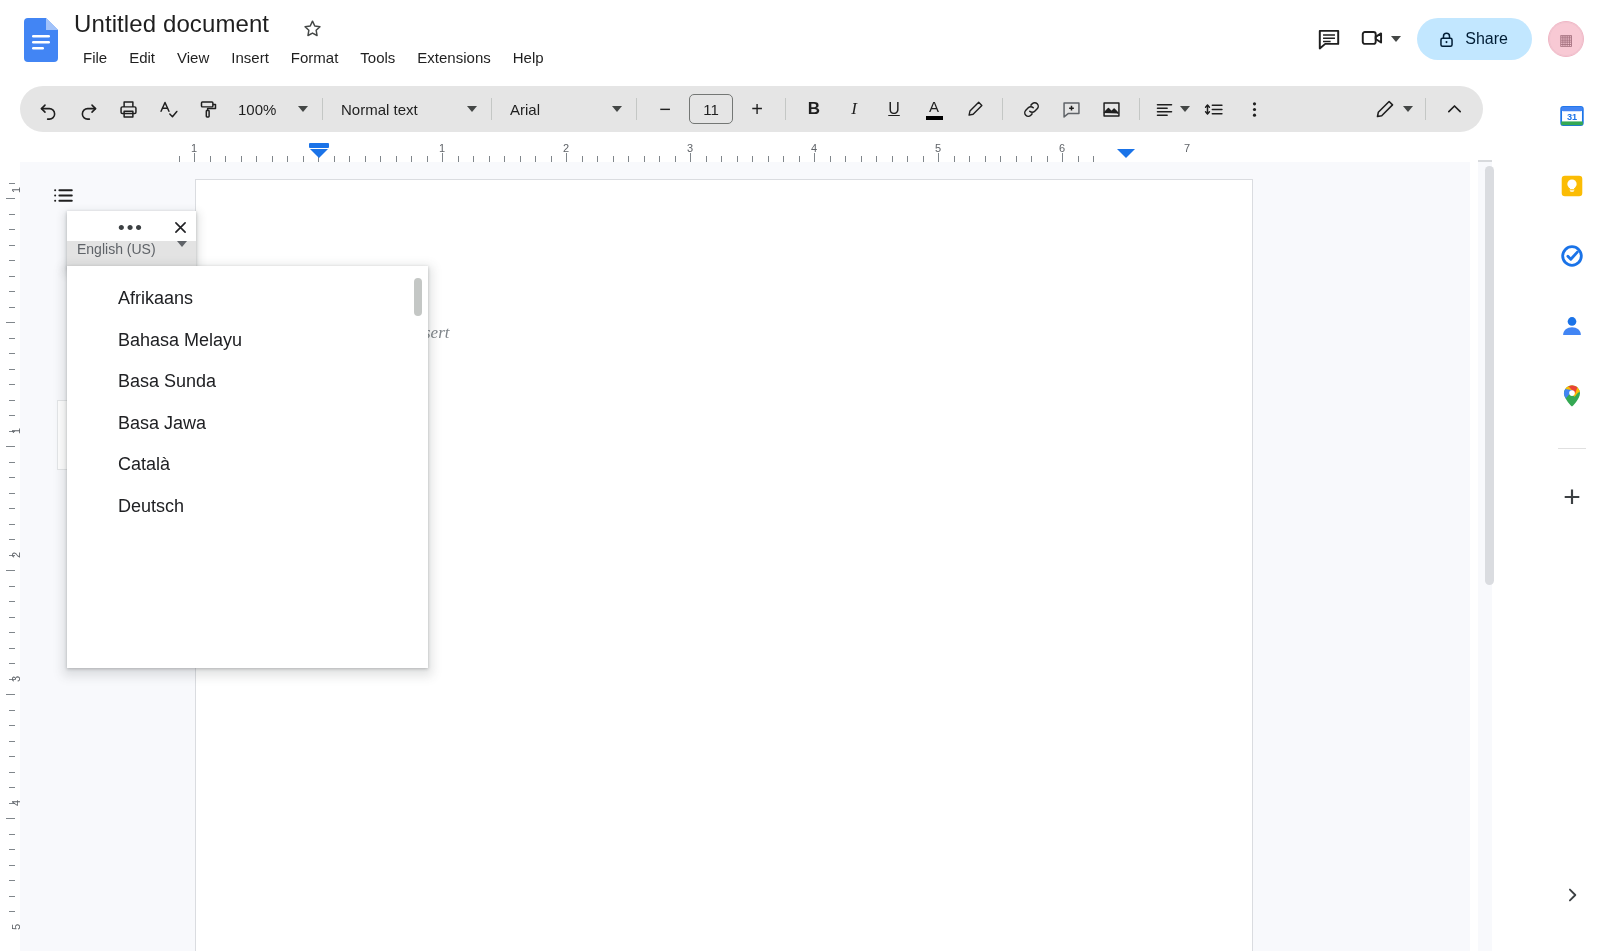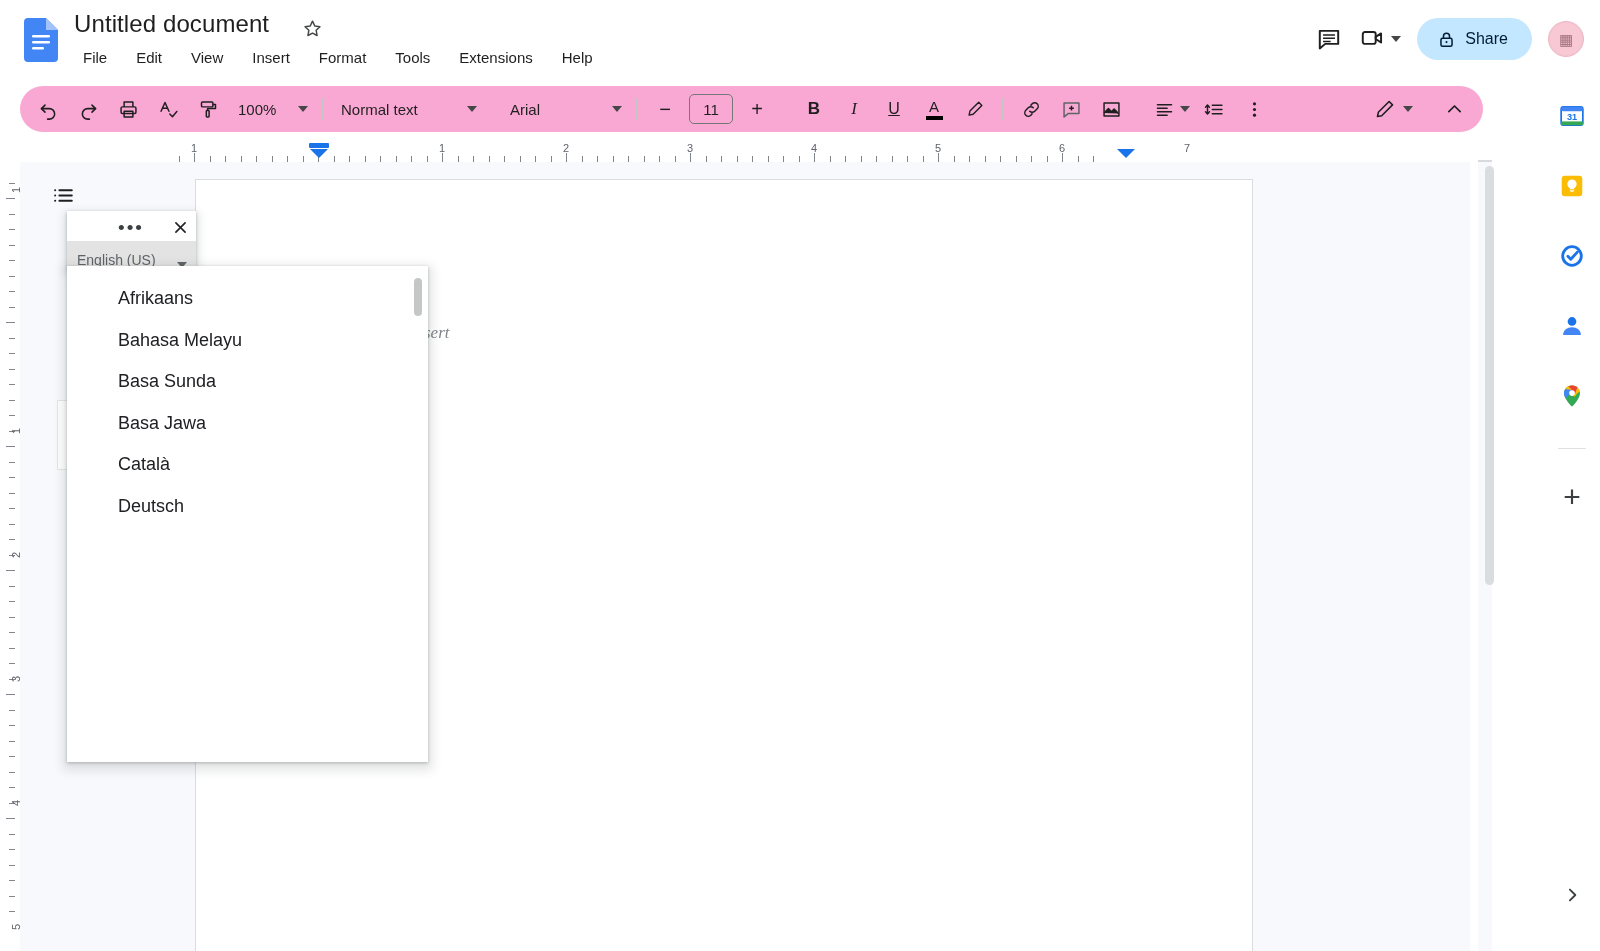--- a/index.html
+++ b/index.html
@@ -18,21 +18,21 @@
 
   .doc-title {
     position:absolute; left:74px; top:10px;
     font-size: 24px; color:#1f1f1f; letter-spacing:.1px; white-space:nowrap;
     cursor:text;
   }
   .star-btn {
     position:absolute; left:298px; top:14px; width:28px; height:28px;
     display:flex; align-items:center; justify-content:center; cursor:pointer;
   }
-  .menubar { position:absolute; left:72px; top:46px; display:flex; gap:7px; }
+  .menubar { position:absolute; left:72px; top:46px; display:flex; gap:0px; }
   .menu-item {
     font-size:15px; color:#1f1f1f; padding:3px 11px; border-radius:4px;
     cursor:pointer; white-space:nowrap;
   }
 
   .top-right { position:absolute; right:0; top:0; height:78px; display:flex; align-items:center; gap:0px; }
   .icon-btn {
     width:44px; height:44px; border-radius:50%;
     display:flex; align-items:center; justify-content:center; cursor:pointer;
   }
@@ -48,21 +48,21 @@
     position:relative; overflow:hidden; cursor:pointer; flex:none;
     display:flex; align-items:center; justify-content:center;
   }
   .avatar-inner { font-size:15px; color:#9e6b79; line-height:1; }
   .avatar-ring { position:absolute; inset:0; border-radius:50%; border:1px solid #efc4cf; }
 
   
   .toolbar-wrap { position:absolute; left:0; top:78px; width:1600px; height:62px; background:#fff; }
   .toolbar {
     position:absolute; left:20px; top:8px; width:1463px; height:46px;
-    background:#f9a8d4; border-radius:23px; display:flex; align-items:center; padding:0 8px;
+    background:#e5e5e5; border-radius:23px; display:flex; align-items:center; padding:0 8px;
   }
   .tb-btn {
     width:34px; height:34px; border-radius:50%; margin:0 3px;
     display:flex; align-items:center; justify-content:center; cursor:pointer; flex:none;
   }
   .tb-sep { width:1px; height:22px; background:#c4c7c5; margin:0 8px; flex:none; }
   .tb-combo {
     height:34px; border-radius:17px; display:flex; align-items:center;
     padding:0 6px 0 10px; cursor:pointer; gap:2px; flex:none;
   }
@@ -141,28 +141,28 @@
     position:absolute; left:52px; top:5px; width:24px; height:22px;
     display:flex; align-items:center; justify-content:center; cursor:pointer;
     font-size:19px; color:#3c4043; letter-spacing:2px; line-height:1;
   }
   .panel-close {
     position:absolute; left:100px; top:3px; width:26px; height:26px;
     display:flex; align-items:center; justify-content:center; cursor:pointer;
   }
   .lang-select {
     position:absolute; left:0px; top:30px; width:129px; height:27px;
-    background:#e3e3e3; display:flex; align-items:flex-end; justify-content:space-between;
-    padding:0 9px 0 10px; cursor:pointer;text-decoration:underline;
+    background:#e3e3e3; display:flex; align-items:flex-start; justify-content:space-between;
+    padding:0 9px 0 10px; cursor:pointer;
   }
   .lang-select .lbl { font-size:14px; color:#5f6368; white-space:nowrap; }
 
   
   .lang-dropdown {
-    position:absolute; left:67px; top:266px; width:361px; height:496px;
+    position:absolute; left:67px; top:266px; width:361px; height:402px;
     background:#ffffff;
     box-shadow:0 1px 3px rgba(60,64,67,.3), 0 4px 10px 4px rgba(60,64,67,.15);
     overflow:hidden; z-index:25;
   }
   .lang-list { position:absolute; left:0; top:0; width:361px; height:410px; padding-top:12px; }
   .lang-option {
     height:41.5px; display:flex; align-items:center; padding-left:51px;
     font-size:18px; color:#202124; cursor:pointer; white-space:nowrap;
   }
   .lang-scroll-thumb {

